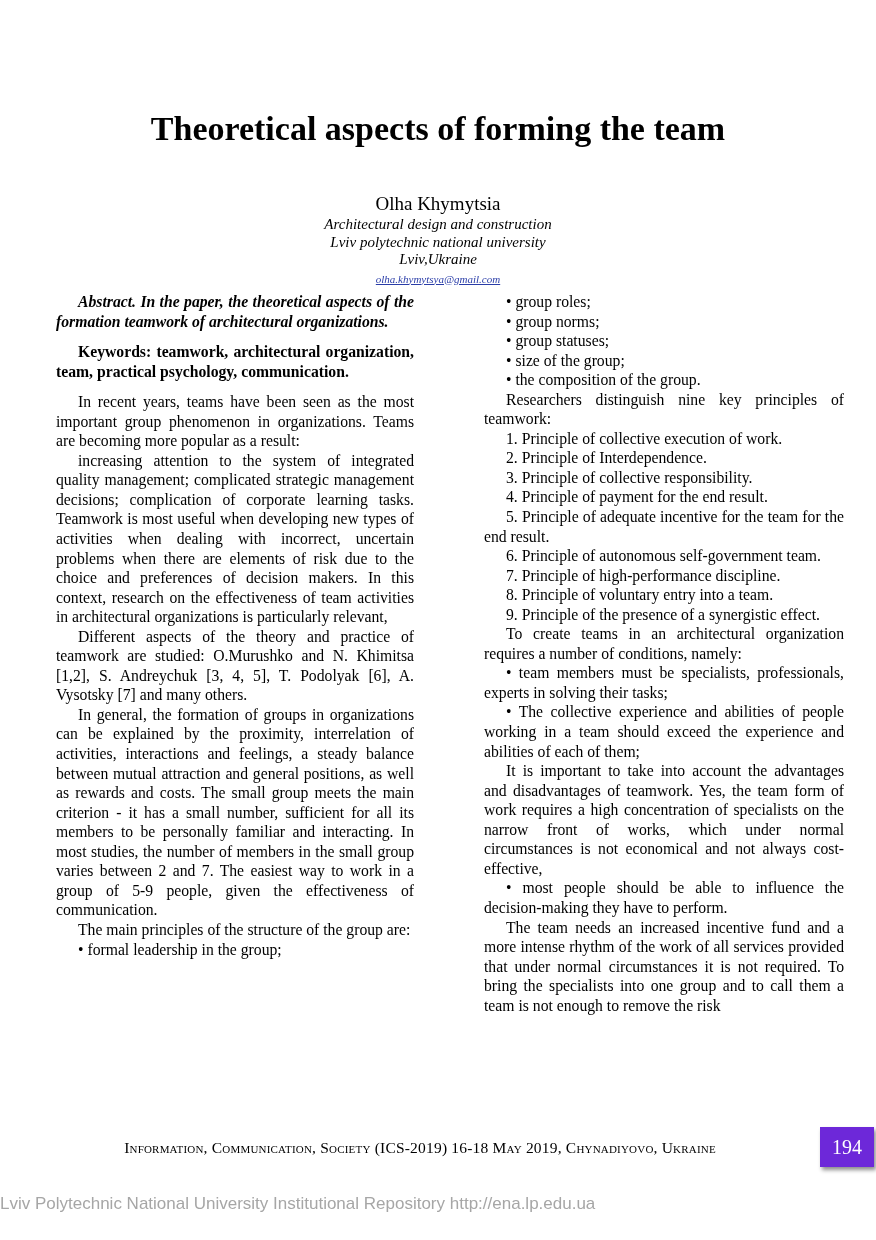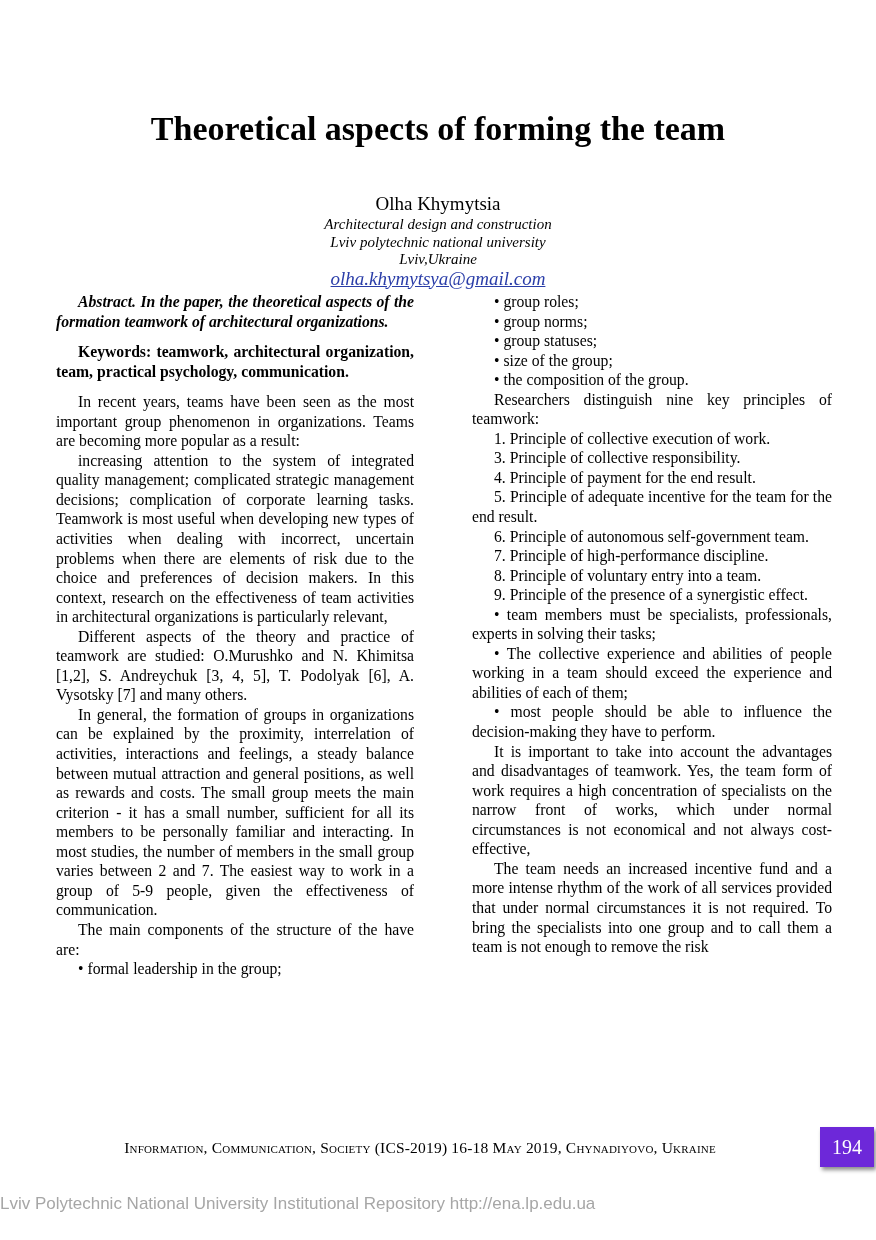--- a/index.html
+++ b/index.html
@@ -25,37 +25,37 @@
   .title span { display: block; }
   .author-block {
     position: absolute;
     top: 192px;
     left: 0;
     width: 876px;
     text-align: center;
   }
   .author-name { font-size: 19px; line-height: 24px; }
   .affil { font-style: italic; font-size: 15px; line-height: 17.5px; }
-  .email-line { font-size: 19px; line-height: 18px; margin-top: 1px; }
+  .email-line { font-size: 11px; line-height: 18px; margin-top: 1px; }
   .email-link {
     color: #2a3da8;
     font-style: italic;
     text-decoration: underline;
     cursor: pointer;
   }
   .col {
     position: absolute;
     top: 292px;
     width: 358px;
     font-size: 15.7px;
     line-height: 19.55px;
     text-align: justify;
   }
   .col-left { left: 56px; }
-  .col-right { left: 472px; width: 360px; }
+  .col-right { left: 484px; width: 360px; }
   .col p { margin: 0; text-indent: 22px; text-align: justify; }
   .col p.gap-after { margin-bottom: 11px; }
   .abstract { font-weight: bold; font-style: italic; }
   .keywords { font-weight: bold; }
   .footer-conf {
     position: absolute;
     top: 1139px;
     left: 0;
     width: 840px;
     text-align: center;
@@ -106,43 +106,45 @@
     </div>
   </div>
 
   <div class="col col-left">
     <p class="abstract gap-after">Abstract. In the paper, the theoretical aspects of the formation teamwork of architectural organizations.</p>
     <p class="keywords gap-after">Keywords: teamwork, architectural organization, team, practical psychology, communication.</p>
     <p>In recent years, teams have been seen as the most important group phenomenon in organizations. Teams are becoming more popular as a result:</p>
     <p>increasing attention to the system of integrated quality management; complicated strategic management decisions; complication of corporate learning tasks. Teamwork is most useful when developing new types of activities when dealing with incorrect, uncertain problems when there are elements of risk due to the choice and preferences of decision makers. In this context, research on the effectiveness of team activities in architectural organizations is particularly relevant,</p>
     <p>Different aspects of the theory and practice of teamwork are studied: O.Murushko and N. Khimitsa [1,2], S. Andreychuk [3, 4, 5], T. Podolyak [6], A. Vysotsky [7] and many others.</p>
     <p>In general, the formation of groups in organizations can be explained by the proximity, interrelation of activities, interactions and feelings, a steady balance between mutual attraction and general positions, as well as rewards and costs. The small group meets the main criterion - it has a small number, sufficient for all its members to be personally familiar and interacting. In most studies, the number of members in the small group varies between 2 and 7. The easiest way to work in a group of 5-9 people, given the effectiveness of communication.</p>
-    <p>The main components of the structure of the have are:</p>
+    <p>The main principles of the structure of the group are:</p>
     <p>• formal leadership in the group;</p>
   </div>
 
   <div class="col col-right">
     <p>• group roles;</p>
     <p>• group norms;</p>
     <p>• group statuses;</p>
     <p>• size of the group;</p>
     <p>• the composition of the group.</p>
     <p>Researchers distinguish nine key principles of teamwork:</p>
     <p>1. Principle of collective execution of work.</p>
+    <p>2. Principle of Interdependence.</p>
     <p>3. Principle of collective responsibility.</p>
     <p>4. Principle of payment for the end result.</p>
     <p>5. Principle of adequate incentive for the team for the end result.</p>
     <p>6. Principle of autonomous self-government team.</p>
     <p>7. Principle of high-performance discipline.</p>
     <p>8. Principle of voluntary entry into a team.</p>
     <p>9. Principle of the presence of a synergistic effect.</p>
+    <p>To create teams in an architectural organization requires a number of conditions, namely:</p>
     <p>• team members must be specialists, professionals, experts in solving their tasks;</p>
     <p>• The collective experience and abilities of people working in a team should exceed the experience and abilities of each of them;</p>
+    <p>It is important to take into account the advantages and disadvantages of teamwork. Yes, the team form of work requires a high concentration of specialists on the narrow front of works, which under normal circumstances is not economical and not always cost-effective,</p>
     <p>• most people should be able to influence the decision-making they have to perform.</p>
-    <p>It is important to take into account the advantages and disadvantages of teamwork. Yes, the team form of work requires a high concentration of specialists on the narrow front of works, which under normal circumstances is not economical and not always cost-effective,</p>
     <p>The team needs an increased incentive fund and a more intense rhythm of the work of all services provided that under normal circumstances it is not required. To bring the specialists into one group and to call them a team is not enough to remove the risk</p>
   </div>
 
   <div class="footer-conf">Information, Communication, Society (ICS-2019) 16-18 May 2019, Chynadiyovo, Ukraine</div>
 
   <div class="page-num-box">194</div>
 
   <div class="repo-line">Lviv Polytechnic National University Institutional Repository http://ena.lp.edu.ua</div>
 
 </div>

